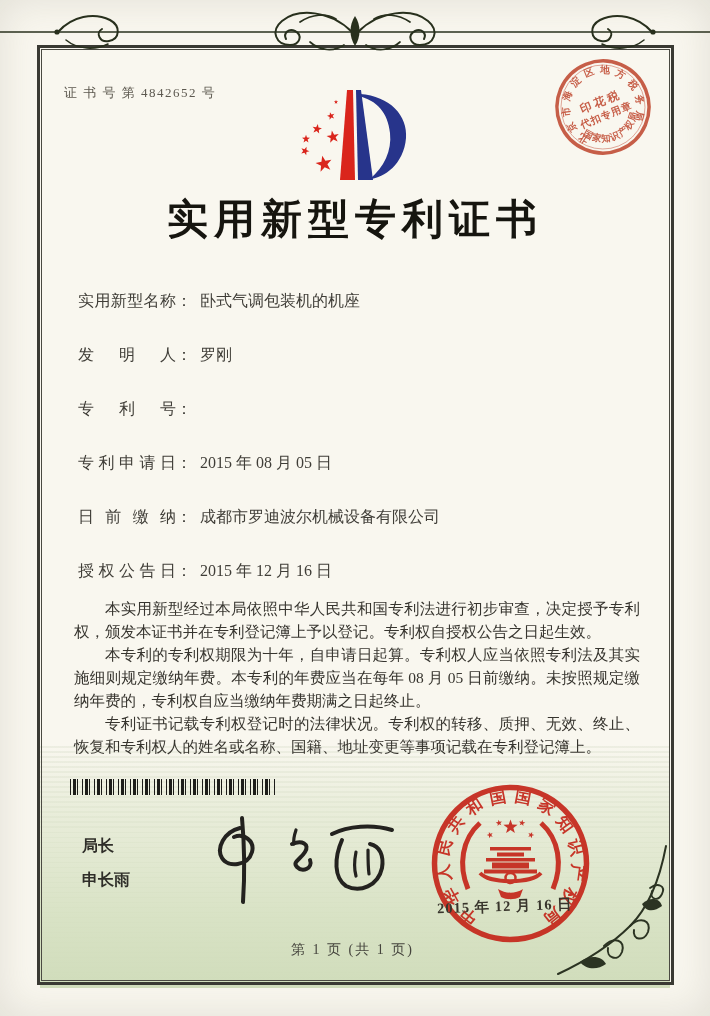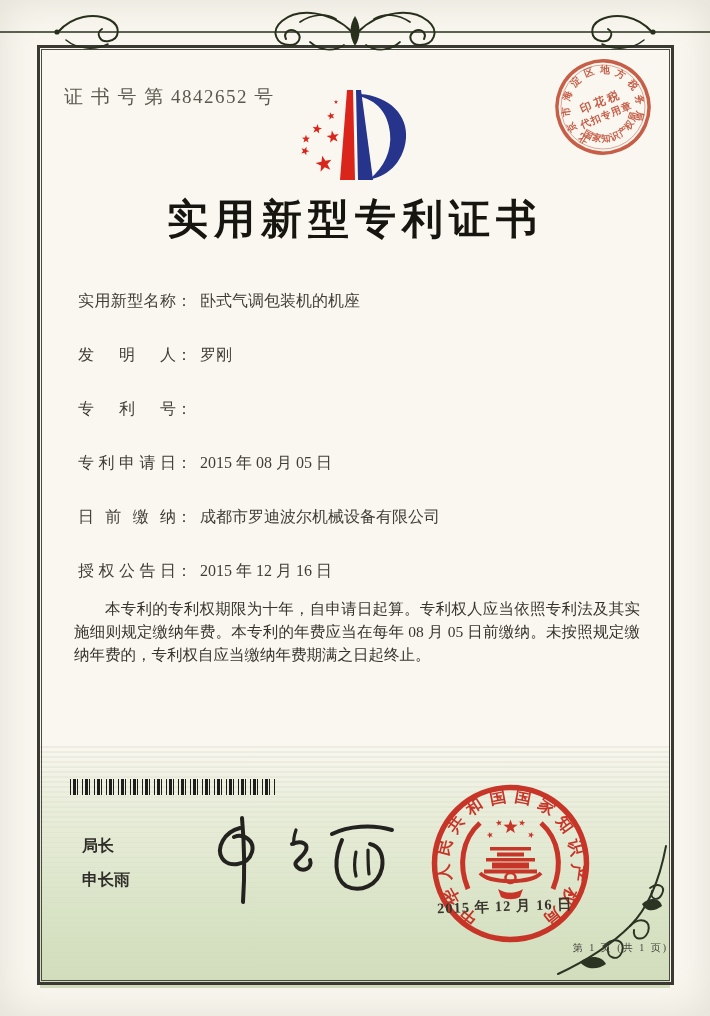--- a/index.html
+++ b/index.html
@@ -7,42 +7,42 @@
         font-family:"Liberation Serif","DejaVu Serif",serif;
         box-shadow:inset 0 0 42px rgba(120,114,98,.18);}
   .green-zone{position:absolute;left:40px;right:40px;top:745px;bottom:28px;z-index:0;
         background:
           linear-gradient(180deg, rgba(223,231,206,0) 0%, rgba(219,228,200,.5) 25%, rgba(211,223,190,.85) 70%, rgba(206,219,184,.95) 100%),
           repeating-linear-gradient(0deg, rgba(150,170,130,.12) 0 1.5px, rgba(0,0,0,0) 1.5px 5px);}
   .frame{position:absolute;left:37px;top:45px;width:631px;height:934px;border:3px solid #3a3a33;z-index:1;}
   .frame::after{content:"";position:absolute;inset:1px;border:1px solid #4a4a42;}
   .top-ornament{position:absolute;left:0;top:2px;z-index:2;}
   .corner-flourish{position:absolute;left:552px;top:842px;z-index:1;}
-  .cert-no{position:absolute;left:64px;top:84px;font-size:19px;letter-spacing:1.5px;color:#5c584f;z-index:3;}
+  .cert-no{position:absolute;left:64px;top:84px;font-size:13px;letter-spacing:1.5px;color:#5c584f;z-index:3;}
   .logo{position:absolute;left:284px;top:88px;z-index:3;}
   .title{position:absolute;left:0;right:0;top:192px;text-align:center;font-size:41px;font-weight:bold;
          letter-spacing:6px;color:#16150f;z-index:3;}
   .fields{position:absolute;left:78px;top:290px;width:562px;z-index:3;}
   .field{display:flex;margin-bottom:32px;font-size:16px;line-height:22px;color:#403e38;}
   .field .lbl{width:98px;flex:none;text-align:justify;text-align-last:justify;}
   .field .colon{flex:none;}
   .field .val{margin-left:8px;white-space:pre;}
   .body-text{position:absolute;left:74px;top:597px;width:566px;z-index:3;}
   .body-text p{margin:0;font-size:15.5px;line-height:23px;text-align:justify;text-indent:2em;color:#37352f;}
   .barcode{position:absolute;left:70px;top:779px;width:206px;height:16px;z-index:3;
         background:repeating-linear-gradient(90deg,#1d1d1a 0 1.5px,transparent 1.5px 3px,#1d1d1a 3px 6px,transparent 6px 7.5px,#1d1d1a 7.5px 8.5px,transparent 8.5px 12px);}
   .signer{position:absolute;left:82px;top:836px;z-index:3;font-family:"Liberation Sans","DejaVu Sans",sans-serif;
         font-size:16px;font-weight:600;color:#2f2e29;}
   .signer div{margin-bottom:13px;}
   .signature{position:absolute;left:196px;top:806px;z-index:4;}
   .seal{position:absolute;left:428px;top:781px;z-index:5;opacity:.93;}
   .seal-date{position:absolute;left:437px;top:897px;z-index:6;font-size:14.5px;font-weight:600;
         letter-spacing:1px;color:#38352c;transform:rotate(-2deg);white-space:pre;}
-  .footer{position:absolute;left:37px;top:941px;width:631px;text-align:right;z-index:3;
-        font-size:10px;letter-spacing:2px;color:#45443d;}
+  .footer{position:absolute;left:37px;top:941px;width:631px;text-align:center;z-index:3;
+        font-size:14px;letter-spacing:2px;color:#45443d;}
   .tax-stamp{position:absolute;left:551px;top:55px;z-index:4;opacity:.88;}
 </style>
 </head>
 <body>
 
 <div class="page">
 
   <div class="green-zone"></div>
   <div class="frame"></div>
 
@@ -128,21 +128,23 @@
         <span class="val">成都市罗迪波尔机械设备有限公司</span>
     </div>
     <div class="field">
       <span class="lbl">授权公告日</span>
         <span class="colon">：</span>
         <span class="val">2015 年 12 月 16 日</span>
     </div>
   </div>
 
   <div class="body-text">
+    <p>本实用新型经过本局依照中华人民共和国专利法进行初步审查，决定授予专利权，颁发本证书并在专利登记簿上予以登记。专利权自授权公告之日起生效。</p>
     <p>本专利的专利权期限为十年，自申请日起算。专利权人应当依照专利法及其实施细则规定缴纳年费。本专利的年费应当在每年 08 月 05 日前缴纳。未按照规定缴纳年费的，专利权自应当缴纳年费期满之日起终止。</p>
+    <p>专利证书记载专利权登记时的法律状况。专利权的转移、质押、无效、终止、恢复和专利权人的姓名或名称、国籍、地址变更等事项记载在专利登记簿上。</p>
   </div>
 
   <div class="barcode"></div>
 
   <div class="signer">
     <div>局长</div>
     <div>申长雨</div>
   </div>
 
   <svg class="signature" width="210" height="100" viewBox="0 0 210 100">

